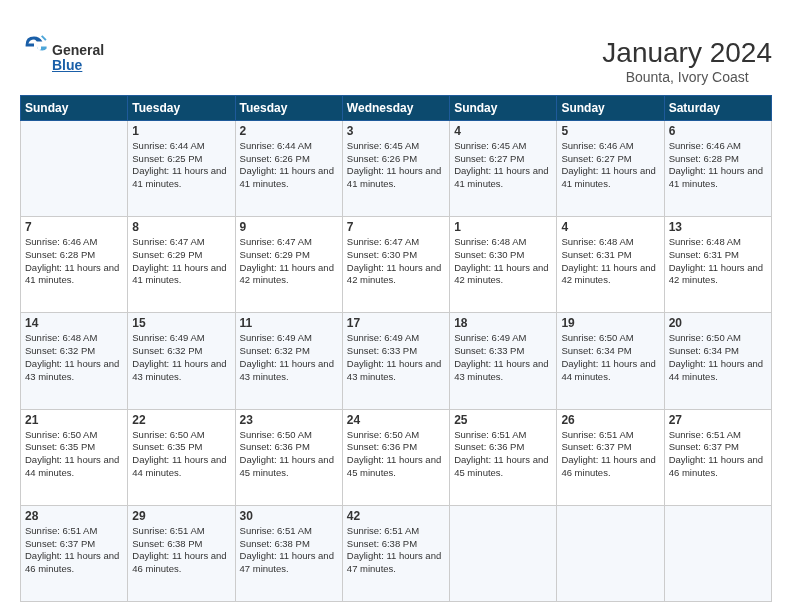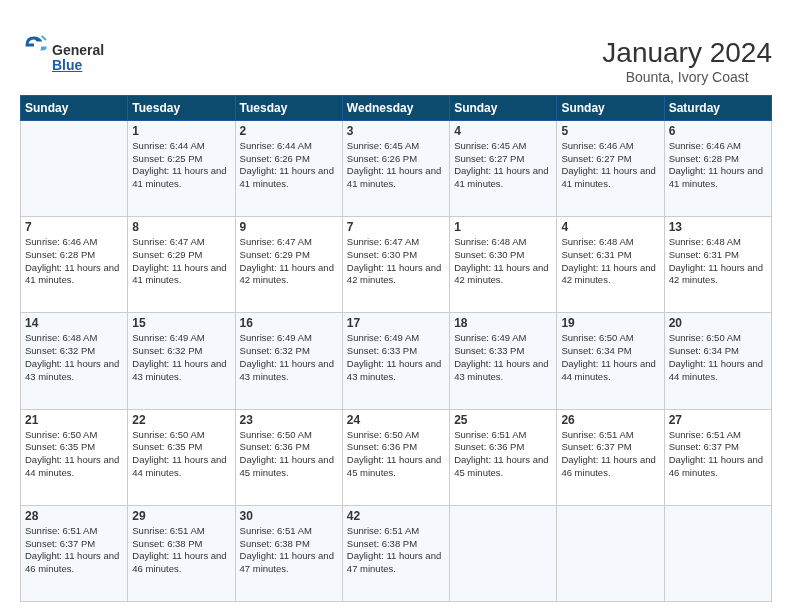--- a/index.html
+++ b/index.html
@@ -196,21 +196,21 @@
         <tr>
           <td>
             <span class="day-number">14</span>
             <div class="day-info">Sunrise: 6:48 AM<br>Sunset: 6:32 PM<br>Daylight: 11 hours and 43 minutes.</div>
           </td>
           <td>
             <span class="day-number">15</span>
             <div class="day-info">Sunrise: 6:49 AM<br>Sunset: 6:32 PM<br>Daylight: 11 hours and 43 minutes.</div>
           </td>
           <td>
-            <span class="day-number">16</span>
+            <span class="day-number">11</span>
             <div class="day-info">Sunrise: 6:49 AM<br>Sunset: 6:32 PM<br>Daylight: 11 hours and 43 minutes.</div>
           </td>
           <td>
             <span class="day-number">17</span>
             <div class="day-info">Sunrise: 6:49 AM<br>Sunset: 6:33 PM<br>Daylight: 11 hours and 43 minutes.</div>
           </td>
           <td>
             <span class="day-number">18</span>
             <div class="day-info">Sunrise: 6:49 AM<br>Sunset: 6:33 PM<br>Daylight: 11 hours and 43 minutes.</div>
           </td>

